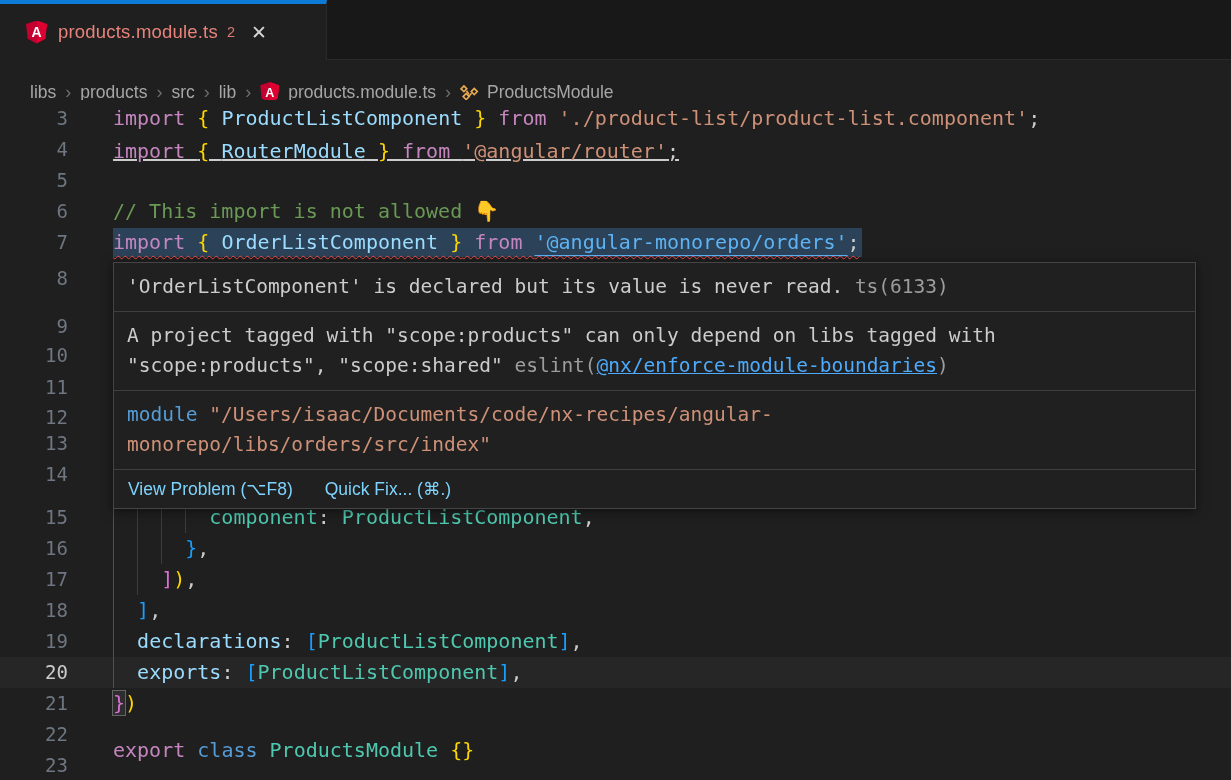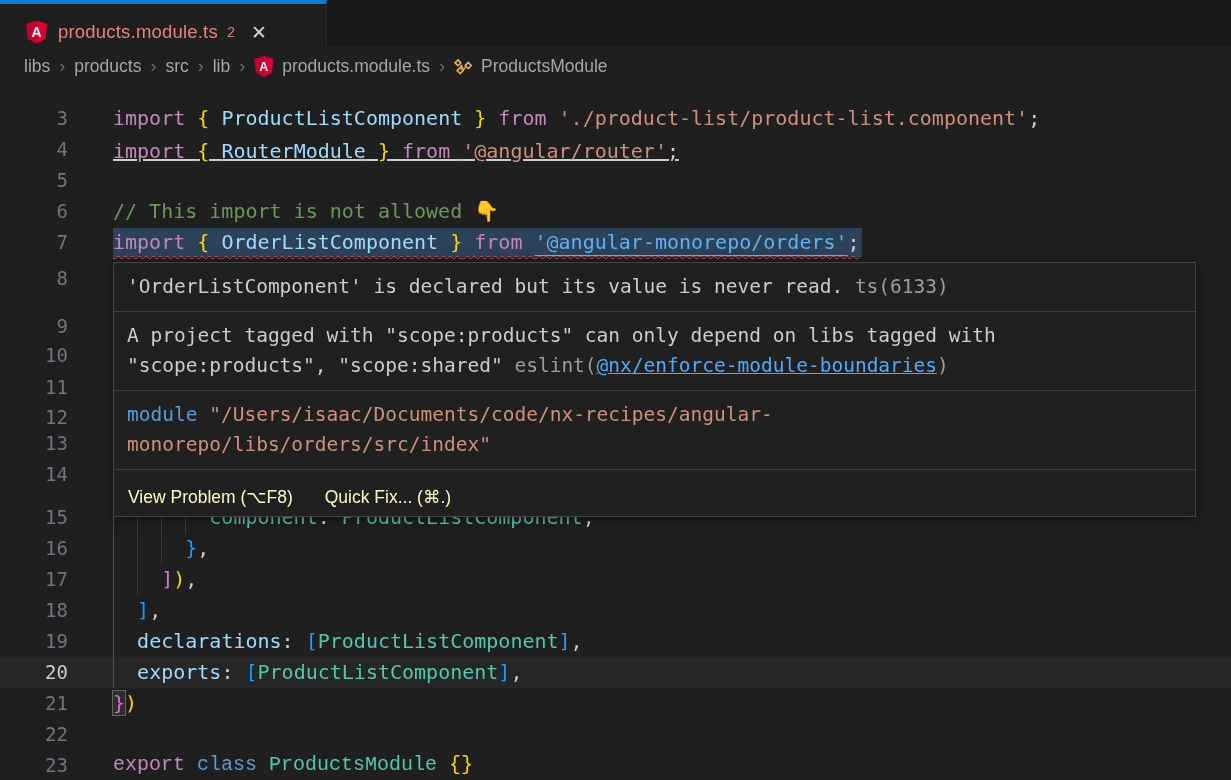--- a/index.html
+++ b/index.html
@@ -22,22 +22,22 @@
   .ng-icon { position:relative; width:21px; height:23px; flex:0 0 auto;
              background:#c3002f; clip-path:polygon(50% 0,100% 15%,92% 79%,50% 100%,8% 79%,0 15%);
              display:flex; align-items:center; justify-content:center; }
   .ng-icon::before { content:""; position:absolute; left:50%; top:0; width:50%; height:100%;
                      background:#dd0031; }
   .ng-icon span { position:relative; color:#fff; font-weight:bold; font-size:14px;
                   font-family:"Liberation Sans",sans-serif; z-index:1; }
   .ng-icon.small { width:19px; height:21px; } .ng-icon.small span { font-size:12.5px; }
 
   
-  .breadcrumbs { position:absolute; top:47px; left:0; width:1231px; height:39px;
-                 background:#1f1f1f; display:flex; align-items:center; padding-left:24px;
+  .breadcrumbs { position:absolute; top:73px; left:0; width:1231px; height:39px;
+                 background:#1f1f1f; display:flex; align-items:center; padding-left:30px;
                  font-size:17.5px; color:#a6a6a6; }
   .bc-item { cursor:pointer; }
   .bc-sep { color:#6e6e6e; margin:0 9px; font-size:18px; }
   .bc-file { display:flex; align-items:center; gap:9px; cursor:pointer; }
   .bc-sym  { display:flex; align-items:center; gap:8px; cursor:pointer; }
 
   
   .editor { position:absolute; top:100px; left:0; width:1231px; height:680px;
             background:#1f1f1f; font-family:"DejaVu Sans Mono", monospace; font-size:20px; }
   .gutter-num { position:absolute; left:0; width:68px; height:31px; line-height:31px;
@@ -73,21 +73,21 @@
            border:1px solid #454545; box-shadow:0 2px 10px rgba(0,0,0,.5); z-index:6;
            font-family:"DejaVu Sans Mono", monospace; font-size:19.5px; color:#cccccc; }
   .hv-sec { padding:9px 13px; line-height:30px; }
   .hv-sec + .hv-sec { border-top:1px solid #3f3f3f; }
   .hv-gray { color:#9d9d9d; }
   .hv-link { color:#4daafc; text-decoration:underline; cursor:pointer; }
   .hv-kw { color:#569cd6; }
   .hv-str { color:#ce9178; }
   .hv-status { border-top:1px solid #3f3f3f; padding:8px 14px; display:flex; gap:32px;
                font-family:"Liberation Sans", sans-serif; font-size:17.5px; line-height:22px; }
-  .hv-action { color:#fef9c3; cursor:pointer;margin-top:8px; }
+  .hv-action { color:#7dd3fc; cursor:pointer; }
 </style>
 </head>
 <body>
 
 <div id="app">
 
   <div class="tabbar">
     <div class="tab">
       <div class="ng-icon">
           <span>A</span>
@@ -160,21 +160,21 @@
         <div class="code-line" style="top: 464px;"><span class="tok-pn">    </span><span class="tok-b2">]</span><span class="tok-b1">)</span><span class="tok-pn">,</span></div>
         <div class="gutter-num" style="top: 495px;">18</div>
         <div class="code-line" style="top: 495px;"><span class="tok-pn">  </span><span class="tok-b3">]</span><span class="tok-pn">,</span></div>
         <div class="gutter-num" style="top: 526px;">19</div>
         <div class="code-line" style="top: 526px;"><span class="tok-pn">  </span><span class="tok-imp">declarations</span><span class="tok-pn">: </span><span class="tok-b3">[</span><span class="tok-cls">ProductListComponent</span><span class="tok-b3">]</span><span class="tok-pn">,</span></div>
         <div class="gutter-num active" style="top: 557px;">20</div>
         <div class="code-line" style="top: 557px;"><span class="tok-pn">  </span><span class="tok-imp">exports</span><span class="tok-pn">: </span><span class="tok-b3">[</span><span class="tok-cls">ProductListComponent</span><span class="tok-b3">]</span><span class="tok-pn">,</span></div>
         <div class="gutter-num" style="top: 588px;">21</div>
         <div class="code-line" style="top: 588px;"><span class="tok-b2m">}</span><span class="tok-b1">)</span></div>
         <div class="gutter-num" style="top: 619px;">22</div>
-        <div class="code-line" style="top: 649px; font-family: Liberation Mono, monospace;"><span class="tok-kw">export </span><span class="tok-st">class </span><span class="tok-cls">ProductsModule </span><span class="tok-b1">{}</span></div>
+        <div class="code-line" style="top: 635px;"><span class="tok-kw">export </span><span class="tok-st">class </span><span class="tok-cls">ProductsModule </span><span class="tok-b1">{}</span></div>
         <div class="gutter-num" style="top: 650px;">23</div>
       </div>
 
 
     <div class="hover">
       <div class="hv-sec"><span>'OrderListComponent' is declared but its value is never read.</span><span class="hv-gray"> ts(6133)</span></div>
       <div class="hv-sec"><span>A project tagged with "scope:products" can only depend on libs tagged with</span><br><span>"scope:products", "scope:shared" </span><span class="hv-gray">eslint(</span><span class="hv-link">@nx/enforce-module-boundaries</span><span class="hv-gray">)</span></div>
       <div class="hv-sec"><span class="hv-kw">module</span><span class="hv-str"> "/Users/isaac/Documents/code/nx-recipes/angular-</span><br><span class="hv-str">monorepo/libs/orders/src/index"</span></div>
       <div class="hv-status" id="hv-actions">
           <span class="hv-action">View Problem (⌥F8)</span>

